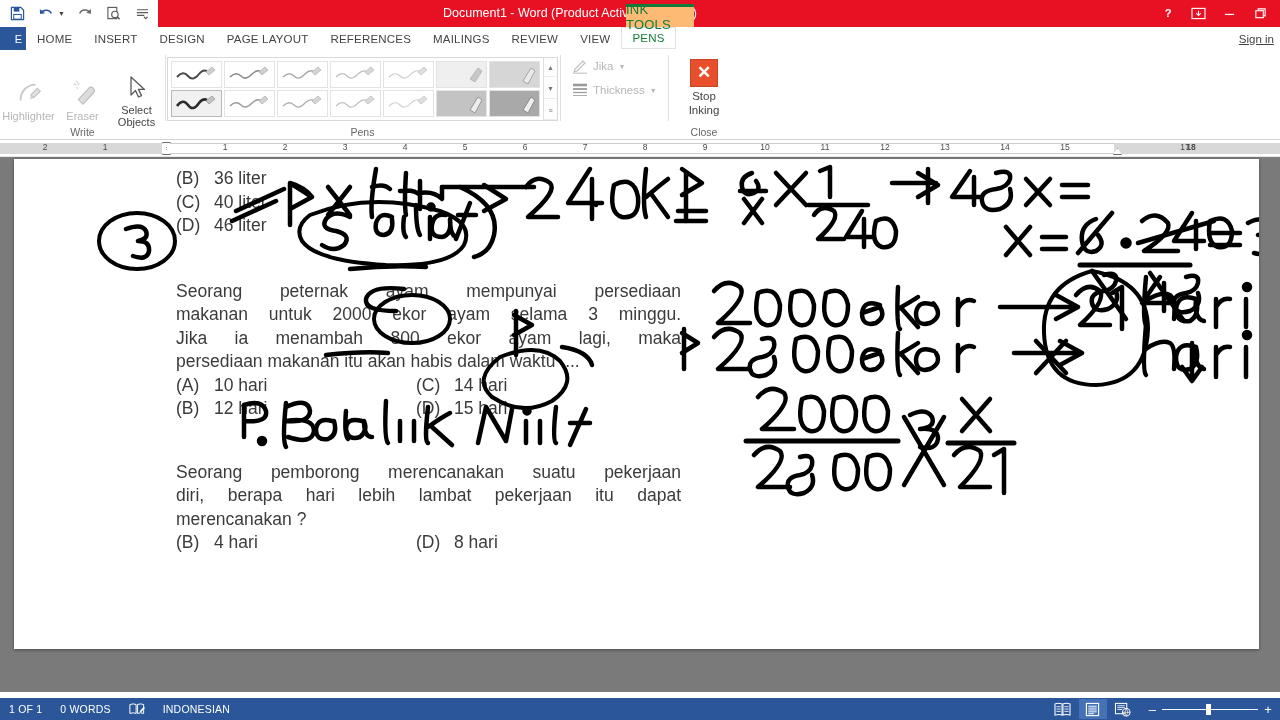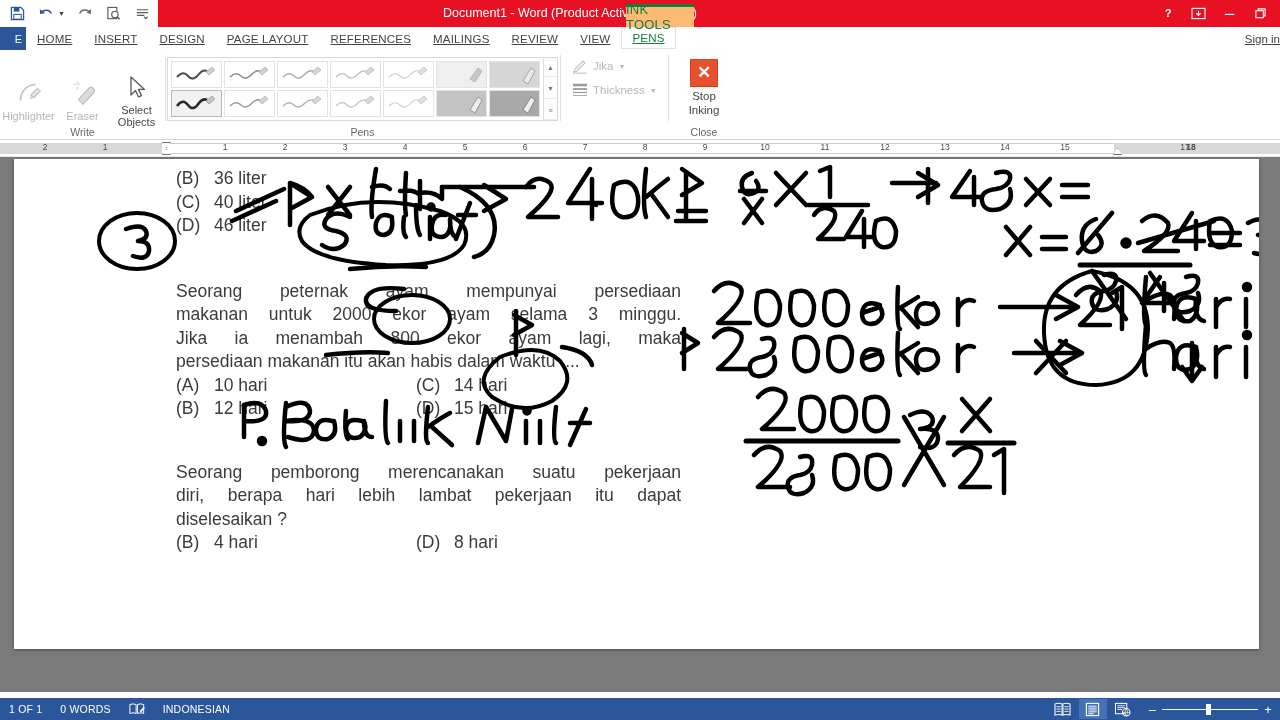--- a/index.html
+++ b/index.html
@@ -89,33 +89,33 @@
     font-size: 11px;
     display: flex; align-items: center; justify-content: flex-end;
     padding-right: 4px;
   }
   .tab {
     padding: 0 11px;
     font-size: 11.5px;
     color: #444444;
     display: flex; align-items: center;
     letter-spacing: .2px;
-    text-decoration: underline;
   }
   .tab.active {
     color: #137c3a;
     background: #ffffff;
     box-shadow: inset 0 0 0 1px #e2e2e2;
     border-bottom: 1px solid #ffffff;
   }
   .signin {
     margin-left: auto;
     font-size: 11.5px;
     color: #444;
     display: flex; align-items: center;
+    padding-right: 6px;
     text-decoration: underline;
   }
 
   
   .ribbon {
     height: 89px;
     background: #ffffff;
     border-bottom: 1px solid #d4d4d4;
     display: flex;
     align-items: stretch;
@@ -624,21 +624,21 @@
       </div>
       <div class="opt-row">
         <span class="c1"><span class="lbl">(B)</span><span>12 hari</span></span>
         <span><span class="lbl">(D)</span><span>15 hari</span></span>
       </div>
 
       <div style="height:40px;"></div>
 
       <div class="p-just">Seorang pemborong merencanakan suatu pekerjaan</div>
       <div class="p-just">diri, berapa hari lebih lambat pekerjaan itu dapat</div>
-      <div>diselesaikan ?</div>
+      <div>merencanakan ?</div>
 
       <div class="opt-row">
         <span class="c1"><span class="lbl">(B)</span><span>4 hari</span></span>
         <span><span class="lbl">(D)</span><span>8 hari</span></span>
       </div>
     </div>
 
     <svg class="ink" width="1245" height="490" viewBox="0 0 1245 490">
       <g fill="none" stroke="#000000" stroke-width="4.5" stroke-linecap="round" stroke-linejoin="round">
 

